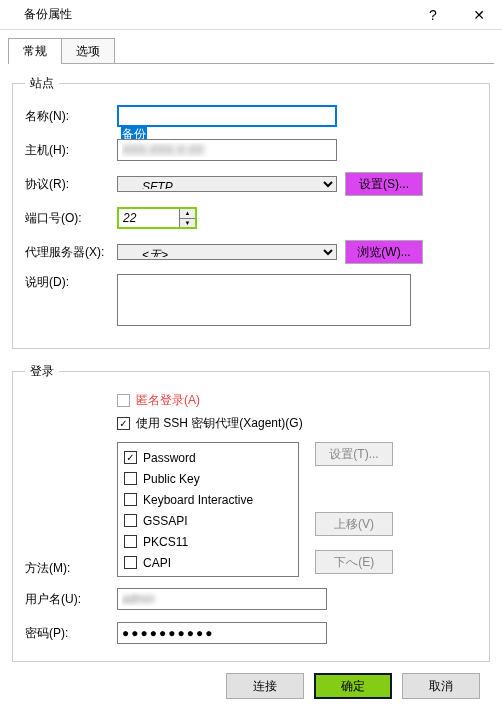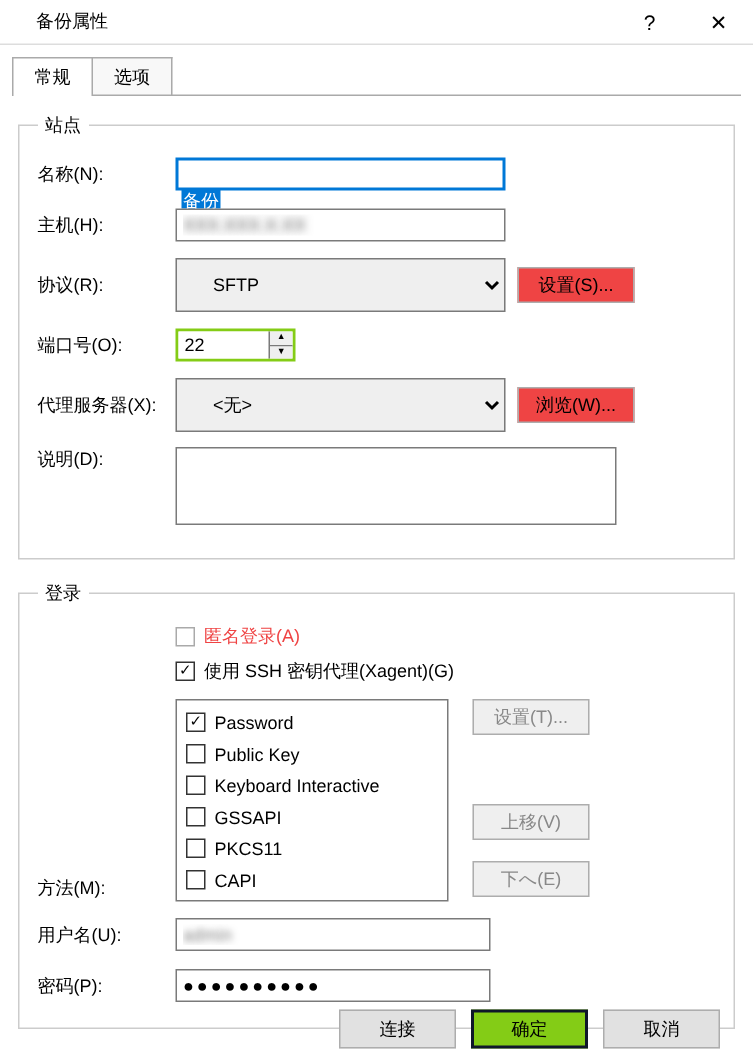--- a/index.html
+++ b/index.html
@@ -82,20 +82,21 @@
     display: flex;
     align-items: center;
     gap: 8px;
   }
   input[type="text"], input[type="password"], select, textarea {
     font-family: inherit;
     font-size: 12px;
     padding: 2px 4px;
     border: 1px solid #7a7a7a;
     background: #fff;
+    font-style: italic;
   }
   .input-name {
     width: 220px;
     height: 22px;
     border: 2px solid #0078d7;
     outline: none;
   }
   .input-name::selection { background: #0078d7; color:#fff; }
   .sel-text {
     background:#0078d7;
@@ -104,21 +105,21 @@
     margin-top:36px;
   }
   .input-host {
     width: 220px;
     height: 22px;
     color: transparent;
     text-shadow: 0 0 6px rgba(80,80,80,1);
   }
   select.proto, select.proxy {
     width: 220px;
-    height: 36px;
+    height: 16px;
     background: #efefef;
     padding-left: 20px;
   }
   .spin-wrap {
     display: flex;
     width: 80px;
     height: 22px;
     border: 2px solid #84cc16;
   }
   .spin-wrap input {
@@ -143,21 +144,21 @@
   }
   .spin-btns div:first-child { border-bottom:1px solid #7a7a7a; }
   textarea.desc {
     width: 294px;
     height: 52px;
     resize: none;
   }
   .side-btn {
     width: 78px;
     height: 24px;
-    background: #ef4444;
+    background: #d946ef;
     border: 1px solid #adadad;
     cursor: default;
     text-align:center;
     line-height:22px;
   }
   .side-btn.disabled {
     color: #888;
     background: #efefef;
   }
   .chk-row {

